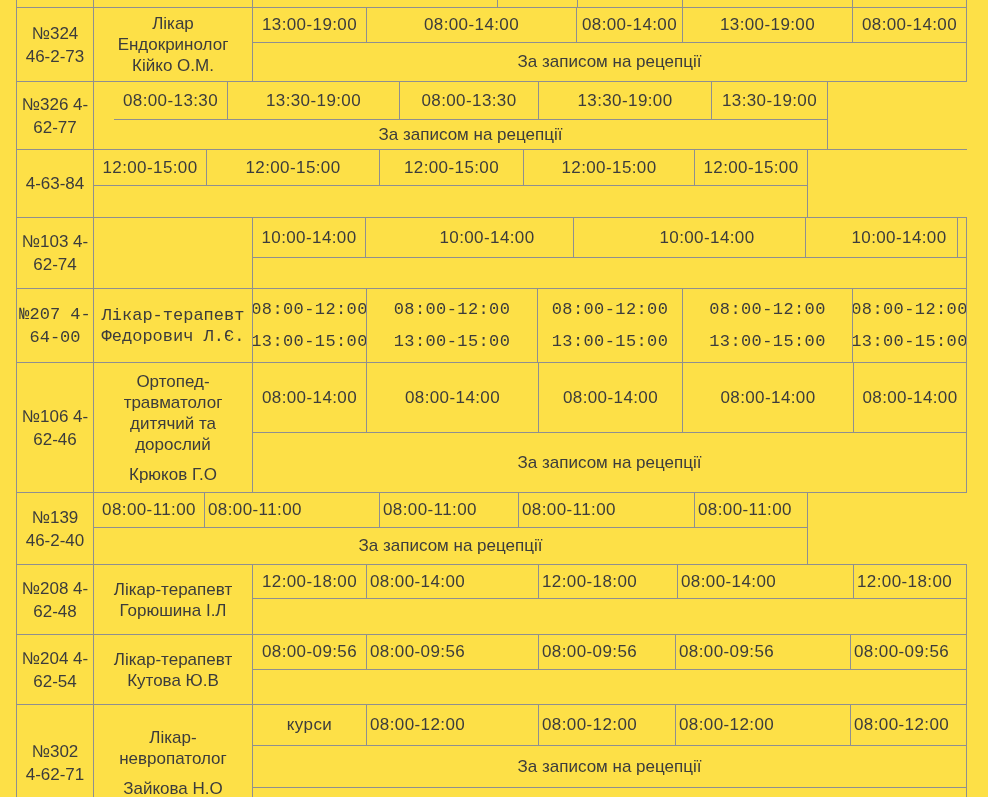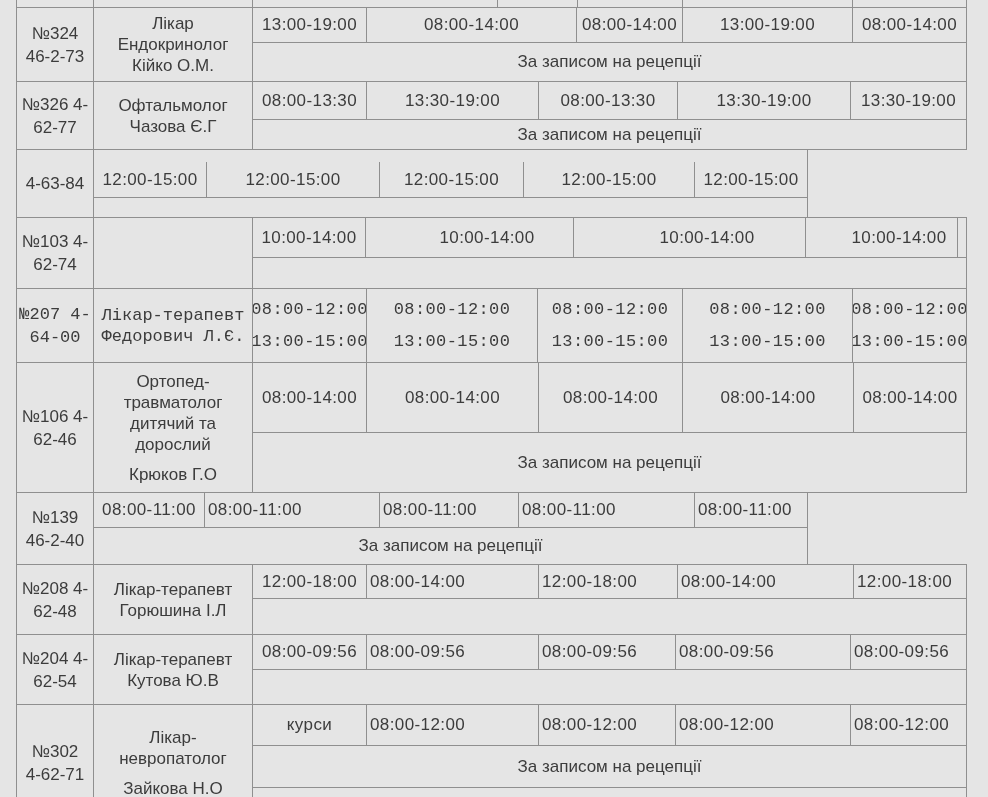--- a/index.html
+++ b/index.html
@@ -6,21 +6,21 @@
   html, body { background: #ffffff; }
   body {
     font-family: "Liberation Sans", "DejaVu Sans", sans-serif;
     color: #3c3c3c;
   }
   .page {
     position: relative;
     width: 988px;
     height: 797px;
     overflow: hidden;
-    background: #e5e5e5;
+    background: #fde047;
   }
   .table {
     position: absolute;
     left: 16px;
     top: 0;
     width: 951px;
     border-left: 1px solid #8f8f8f;
   }
   .row-group {
     display: flex;
@@ -120,29 +120,25 @@
             </div>
             <div class="tcell">
               <div class="tline">08:00-14:00</div>
             </div>
           </div>
           <div class="note-row">
             <div class="note-text">За записом на рецепції</div>
           </div>
         </div>
       </div>
-      <div class="row-group" style="height: 68px;">
+      <div class="row-group" style="height: 68px; gap: 20px;">
         <div class="cell col1">
           <div class="line">№326 4-</div>
           <div class="line">62-77</div>
         </div>
-        <div class="cell col2">
-          <div class="line">Офтальмолог</div>
-          <div class="line">Чазова Є.Г</div>
-        </div>
         <div class="times">
           <div class="times-row" style="height: 38px;">
             <div class="tcell" style="width: 114px;">
               <div class="tline">08:00-13:30</div>
             </div>
             <div class="tcell" style="width: 172px;">
               <div class="tline">13:30-19:00</div>
             </div>
             <div class="tcell" style="width: 139px;">
               <div class="tline">08:00-13:30</div>
@@ -157,21 +153,21 @@
           <div class="note-row">
             <div class="note-text">За записом на рецепції</div>
           </div>
         </div>
       </div>
       <div class="row-group" style="height: 68px;">
         <div class="cell col1">
           <div class="line">4-63-84</div>
         </div>
         <div class="times">
-          <div class="times-row" style="height: 36px; margin-top: 12px;">
+          <div class="times-row" style="height: 36px;">
             <div class="tcell" style="width: 113px;">
               <div class="tline">12:00-15:00</div>
             </div>
             <div class="tcell" style="width: 173px;">
               <div class="tline">12:00-15:00</div>
             </div>
             <div class="tcell" style="width: 144px;">
               <div class="tline">12:00-15:00</div>
             </div>
             <div class="tcell" style="width: 171px;">

